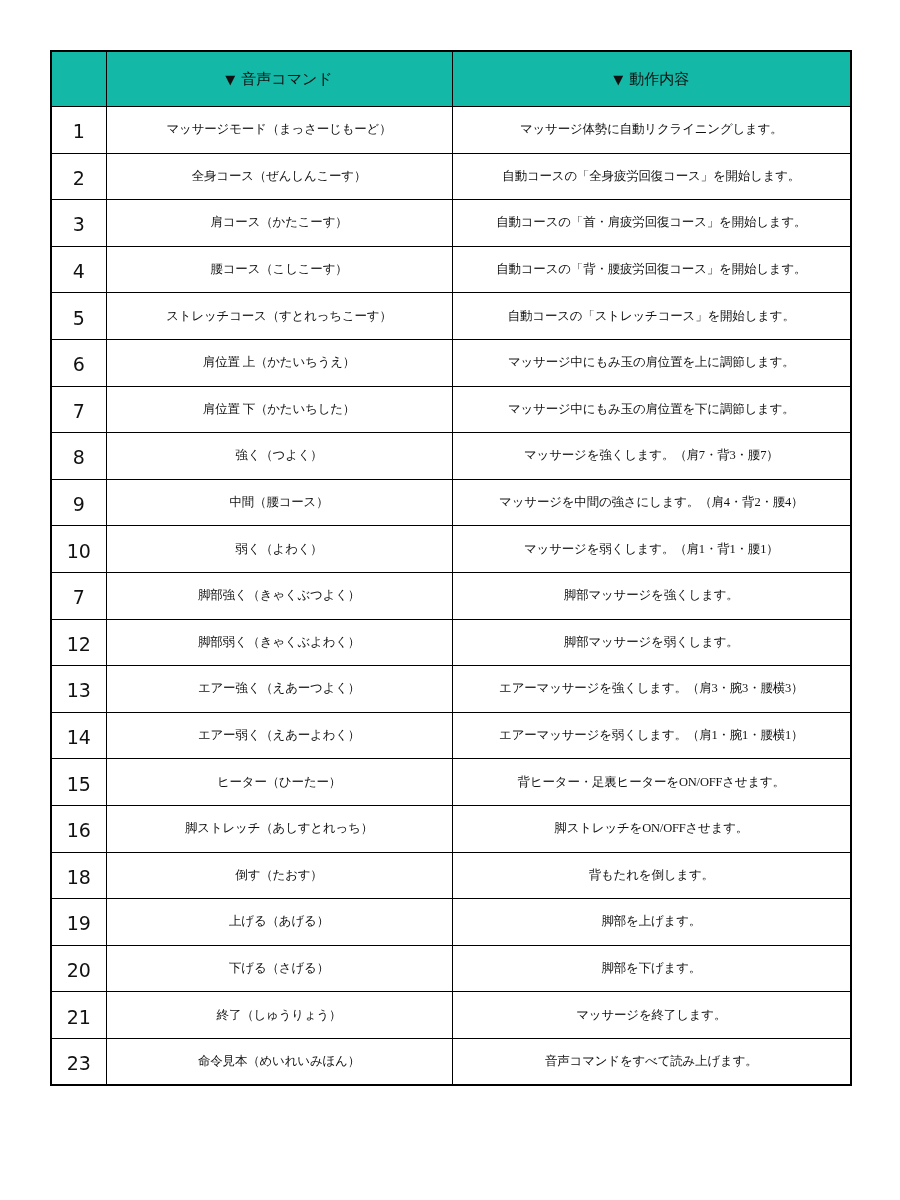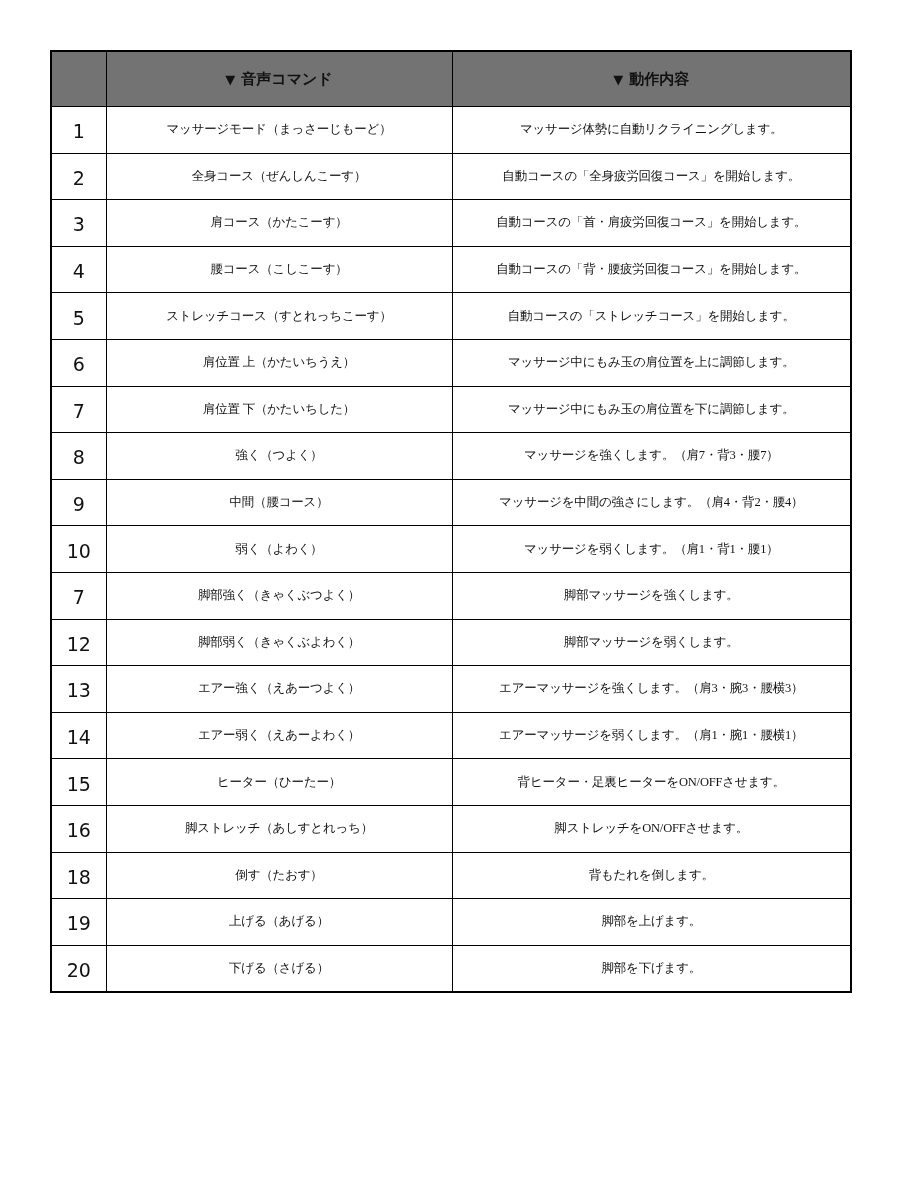--- a/index.html
+++ b/index.html
@@ -28,23 +28,23 @@
     table.cmd-table col.c-act { width: 399px; }
     table.cmd-table th, table.cmd-table td {
       border: 1.5px solid #000;
       text-align: center;
       vertical-align: middle;
       padding: 0;
       overflow: hidden;
       white-space: nowrap;
     }
     table.cmd-table thead th {
-      background: #737373;
+      background: #14b8a6;
       height: 54px;
-      font-weight: bold;
+      font-weight: normal;
       font-size: 15px;
     }
     table.cmd-table thead th .tri {
       font-size: 13px;
       margin-right: 6px;
     }
     table.cmd-table tbody td {
       height: 42.6px;
       font-size: 12.5px;
     }
@@ -167,14 +167,24 @@
     <tr>
         <td class="num">19</td>
         <td class="cmd">上げる（あげる）</td>
         <td class="act">脚部を上げます。</td>
       </tr>
     <tr>
         <td class="num">20</td>
         <td class="cmd">下げる（さげる）</td>
         <td class="act">脚部を下げます。</td>
       </tr>
+    <tr>
+        <td class="num">21</td>
+        <td class="cmd">終了（しゅうりょう）</td>
+        <td class="act">マッサージを終了します。</td>
+      </tr>
+    <tr>
+        <td class="num">23</td>
+        <td class="cmd">命令見本（めいれいみほん）</td>
+        <td class="act">音声コマンドをすべて読み上げます。</td>
+      </tr>
   </tbody>
 </table>
 
 </body></html>

